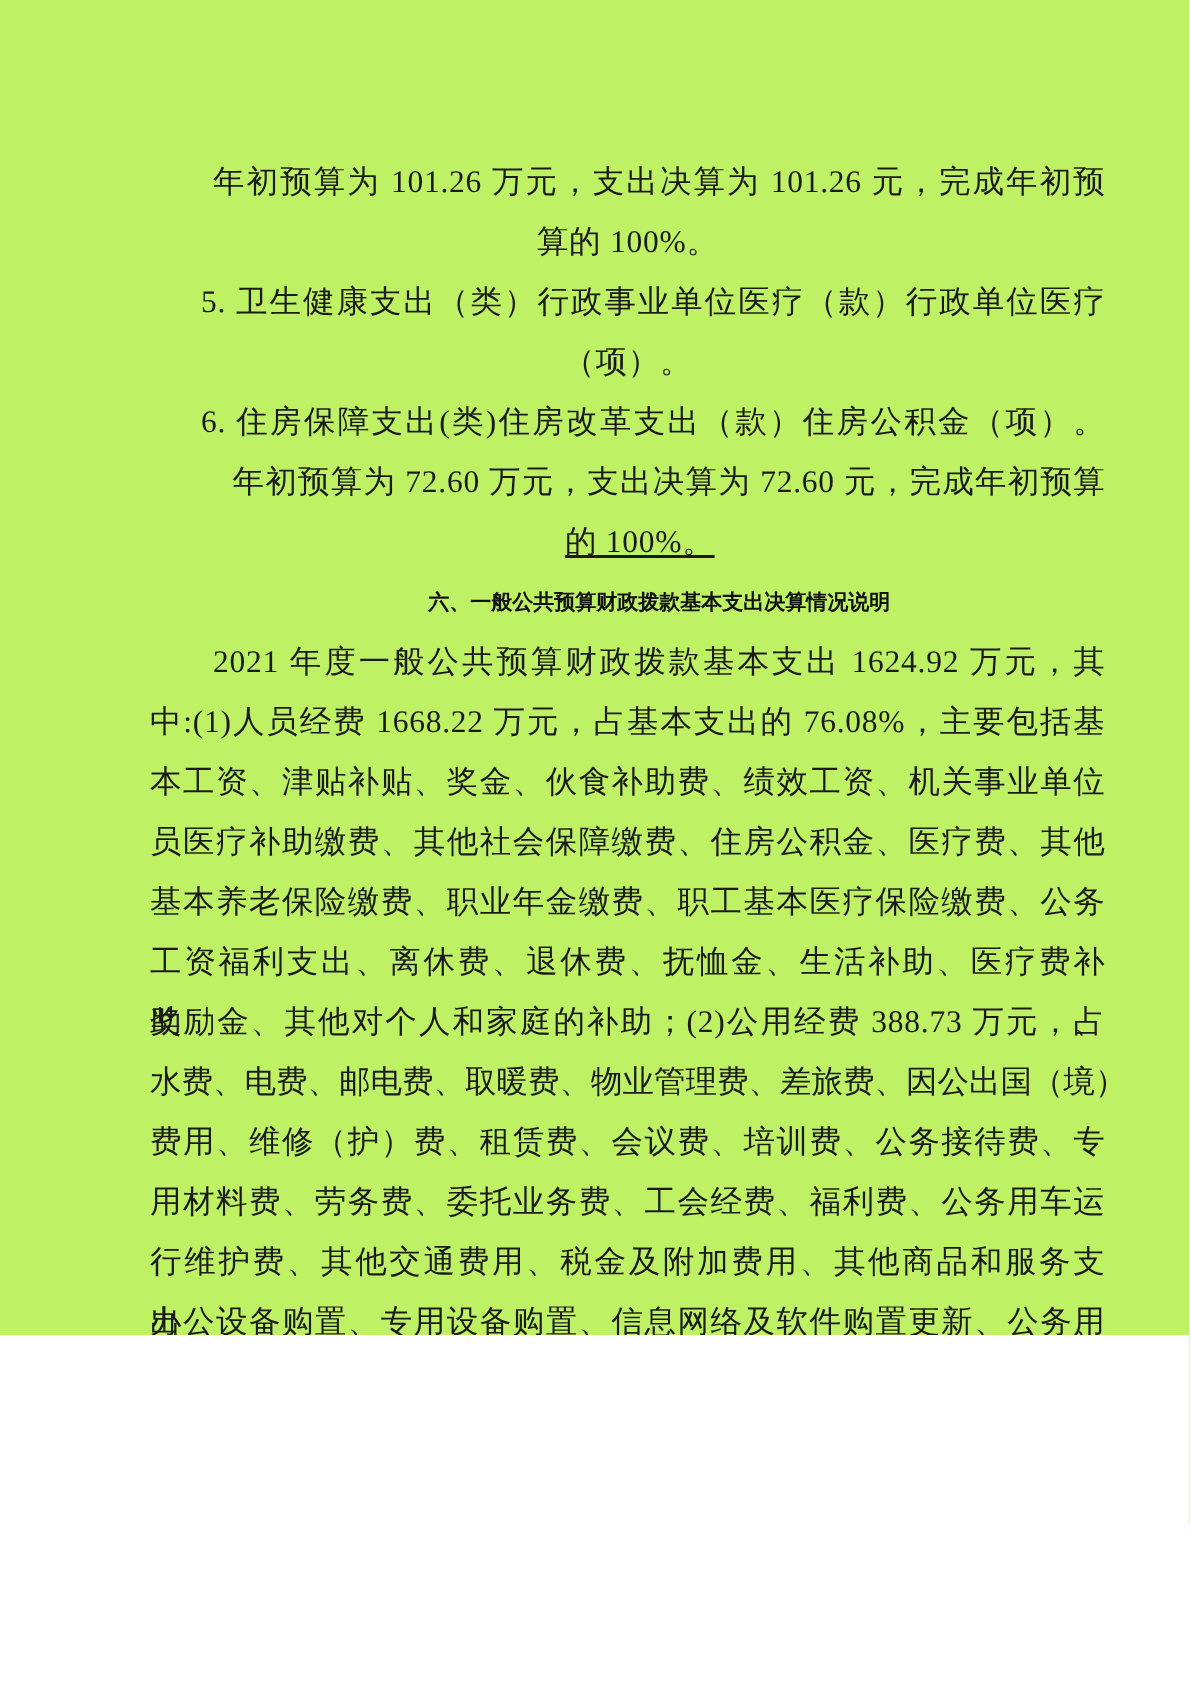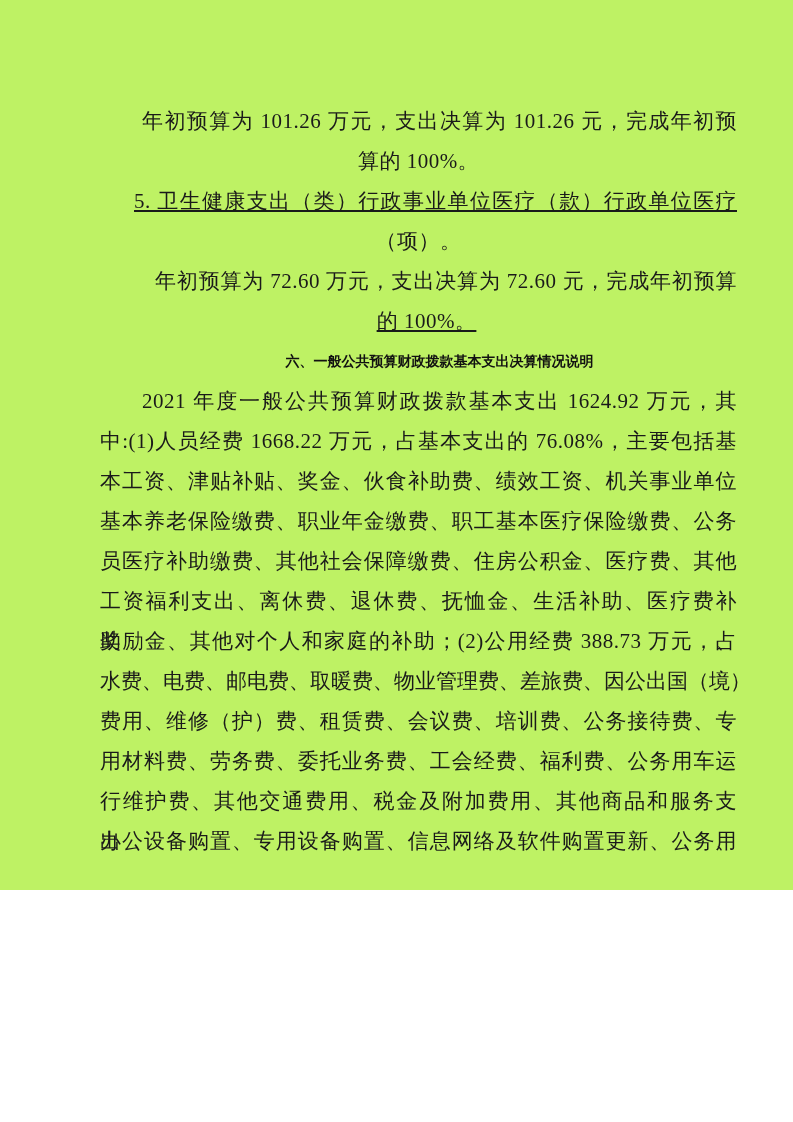--- a/index.html
+++ b/index.html
@@ -38,21 +38,21 @@
     text-align: justify;
     text-align-last: justify;
   }
   
   .line.overrun {
     white-space: nowrap;
     text-align: center;
     letter-spacing: 0;
   }
   .indent    { padding-left: 42px; }
-  .indent-sm { padding-left: 34px; text-decoration: underline; }
+  .indent-sm { padding-left: 34px; }
   .indent-lg { padding-left: 55px; }
   .shift     { padding-left: 16px; text-decoration: underline; }
   .heading {
     font-family: "Liberation Sans", "DejaVu Sans", sans-serif;
     font-weight: bold;
     font-size: 14px;
     letter-spacing: 0;
     color: #111111;
   }
   .page-number {
@@ -77,36 +77,39 @@
       <div class="line indent fill">年初预算为 101.26 万元，支出决算为 101.26 元，完成年初预</div>
       <div class="line">算的 100%。</div>
     </div>
 
     <div class="block">
       <div class="line indent-sm fill">5. 卫生健康支出（类）行政事业单位医疗（款）行政单位医疗</div>
       <div class="line">（项）。</div>
     </div>
 
 
+    <div class="block">
+      <div class="line indent-sm fill">6. 住房保障支出(类)住房改革支出（款）住房公积金（项）。</div>
+    </div>
 
     <div class="block">
       <div class="line indent-lg fill">年初预算为 72.60 万元，支出决算为 72.60 元，完成年初预算</div>
       <div class="line shift">的 100%。</div>
     </div>
 
     <div class="block">
       <div class="line indent heading">六、一般公共预算财政拨款基本支出决算情况说明</div>
     </div>
 
     <div class="block">
       <div class="line indent fill">2021 年度一般公共预算财政拨款基本支出 1624.92 万元，其</div>
       <div class="line fill">中:(1)人员经费 1668.22 万元，占基本支出的 76.08%，主要包括基</div>
       <div class="line fill">本工资、津贴补贴、奖金、伙食补助费、绩效工资、机关事业单位</div>
+      <div class="line fill">员医疗补助缴费、其他社会保障缴费、住房公积金、医疗费、其他</div>
       <div class="line fill">基本养老保险缴费、职业年金缴费、职工基本医疗保险缴费、公务</div>
-      <div class="line fill">员医疗补助缴费、其他社会保障缴费、住房公积金、医疗费、其他</div>
       <div class="line fill">工资福利支出、离休费、退休费、抚恤金、生活补助、医疗费补助、</div>
       <div class="line fill">奖励金、其他对个人和家庭的补助；(2)公用经费 388.73 万元，占</div>
       <div class="line overrun">水费、电费、邮电费、取暖费、物业管理费、差旅费、因公出国（境）</div>
       <div class="line fill">费用、维修（护）费、租赁费、会议费、培训费、公务接待费、专</div>
       <div class="line fill">用材料费、劳务费、委托业务费、工会经费、福利费、公务用车运</div>
       <div class="line fill">行维护费、其他交通费用、税金及附加费用、其他商品和服务支出、</div>
       <div class="line fill">办公设备购置、专用设备购置、信息网络及软件购置更新、公务用</div>
     </div>
 
   </div>

